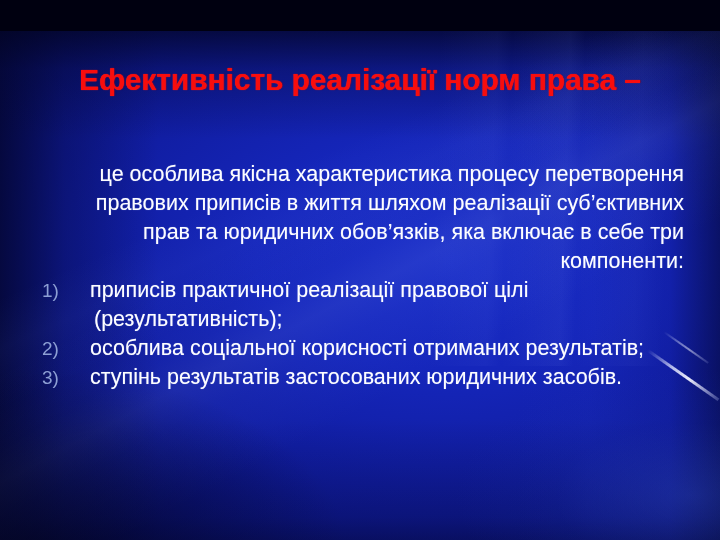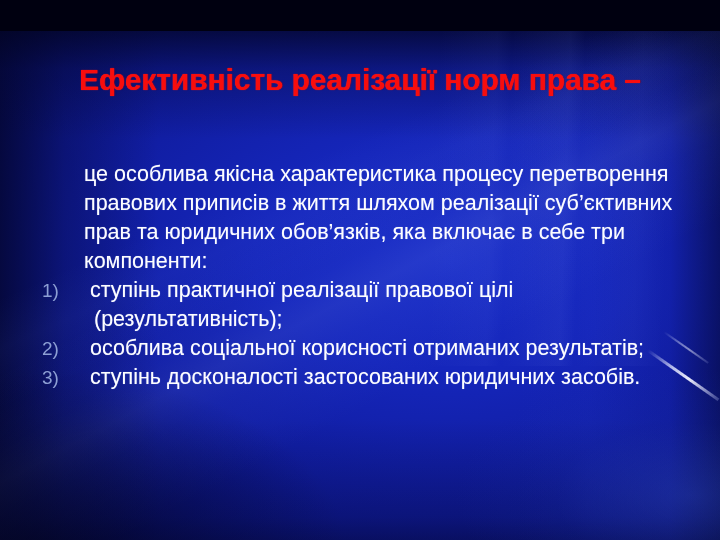--- a/index.html
+++ b/index.html
@@ -155,20 +155,21 @@
     color: #fdfdff;
     font-size: 21.5px;
     line-height: 29px;
     text-shadow: 0 0 1px rgba(190,205,255,0.55);
   }
 
   .lead {
     margin: 0;
     padding: 0 0 0 48px;
     text-indent: 0;
+    text-align: right;
   }
 
   ol.components {
     margin: 0;
     padding: 0;
     list-style: none;
     counter-reset: comp;
   }
   ol.components > li {
     position: relative;
@@ -217,29 +218,29 @@
     <div class="slide-title">Ефективність реалізації норм права –</div>
 
     <div class="body-block">
 
       <p class="lead">це особлива якісна характеристика процесу перетворення правових приписів в життя шляхом реалізації суб’єктивних прав та юридичних обов’язків, яка включає в себе три компоненти:</p>
 
       <ol class="components">
 
         <li>
           <span class="marker">1)</span>
-          <span class="item-text">ступінь практичної реалізації правової цілі (результативність);</span>
+          <span class="item-text">приписів практичної реалізації правової цілі (результативність);</span>
         </li>
 
         <li>
           <span class="marker">2)</span>
           <span class="item-text">особлива соціальної корисності отриманих результатів;</span>
         </li>
 
         <li>
           <span class="marker">3)</span>
-          <span class="item-text">ступінь досконалості застосованих юридичних засобів.</span>
+          <span class="item-text">ступінь результатів застосованих юридичних засобів.</span>
         </li>
 
       </ol>
     </div>
   </div>
 </div>
 
 </body></html>

